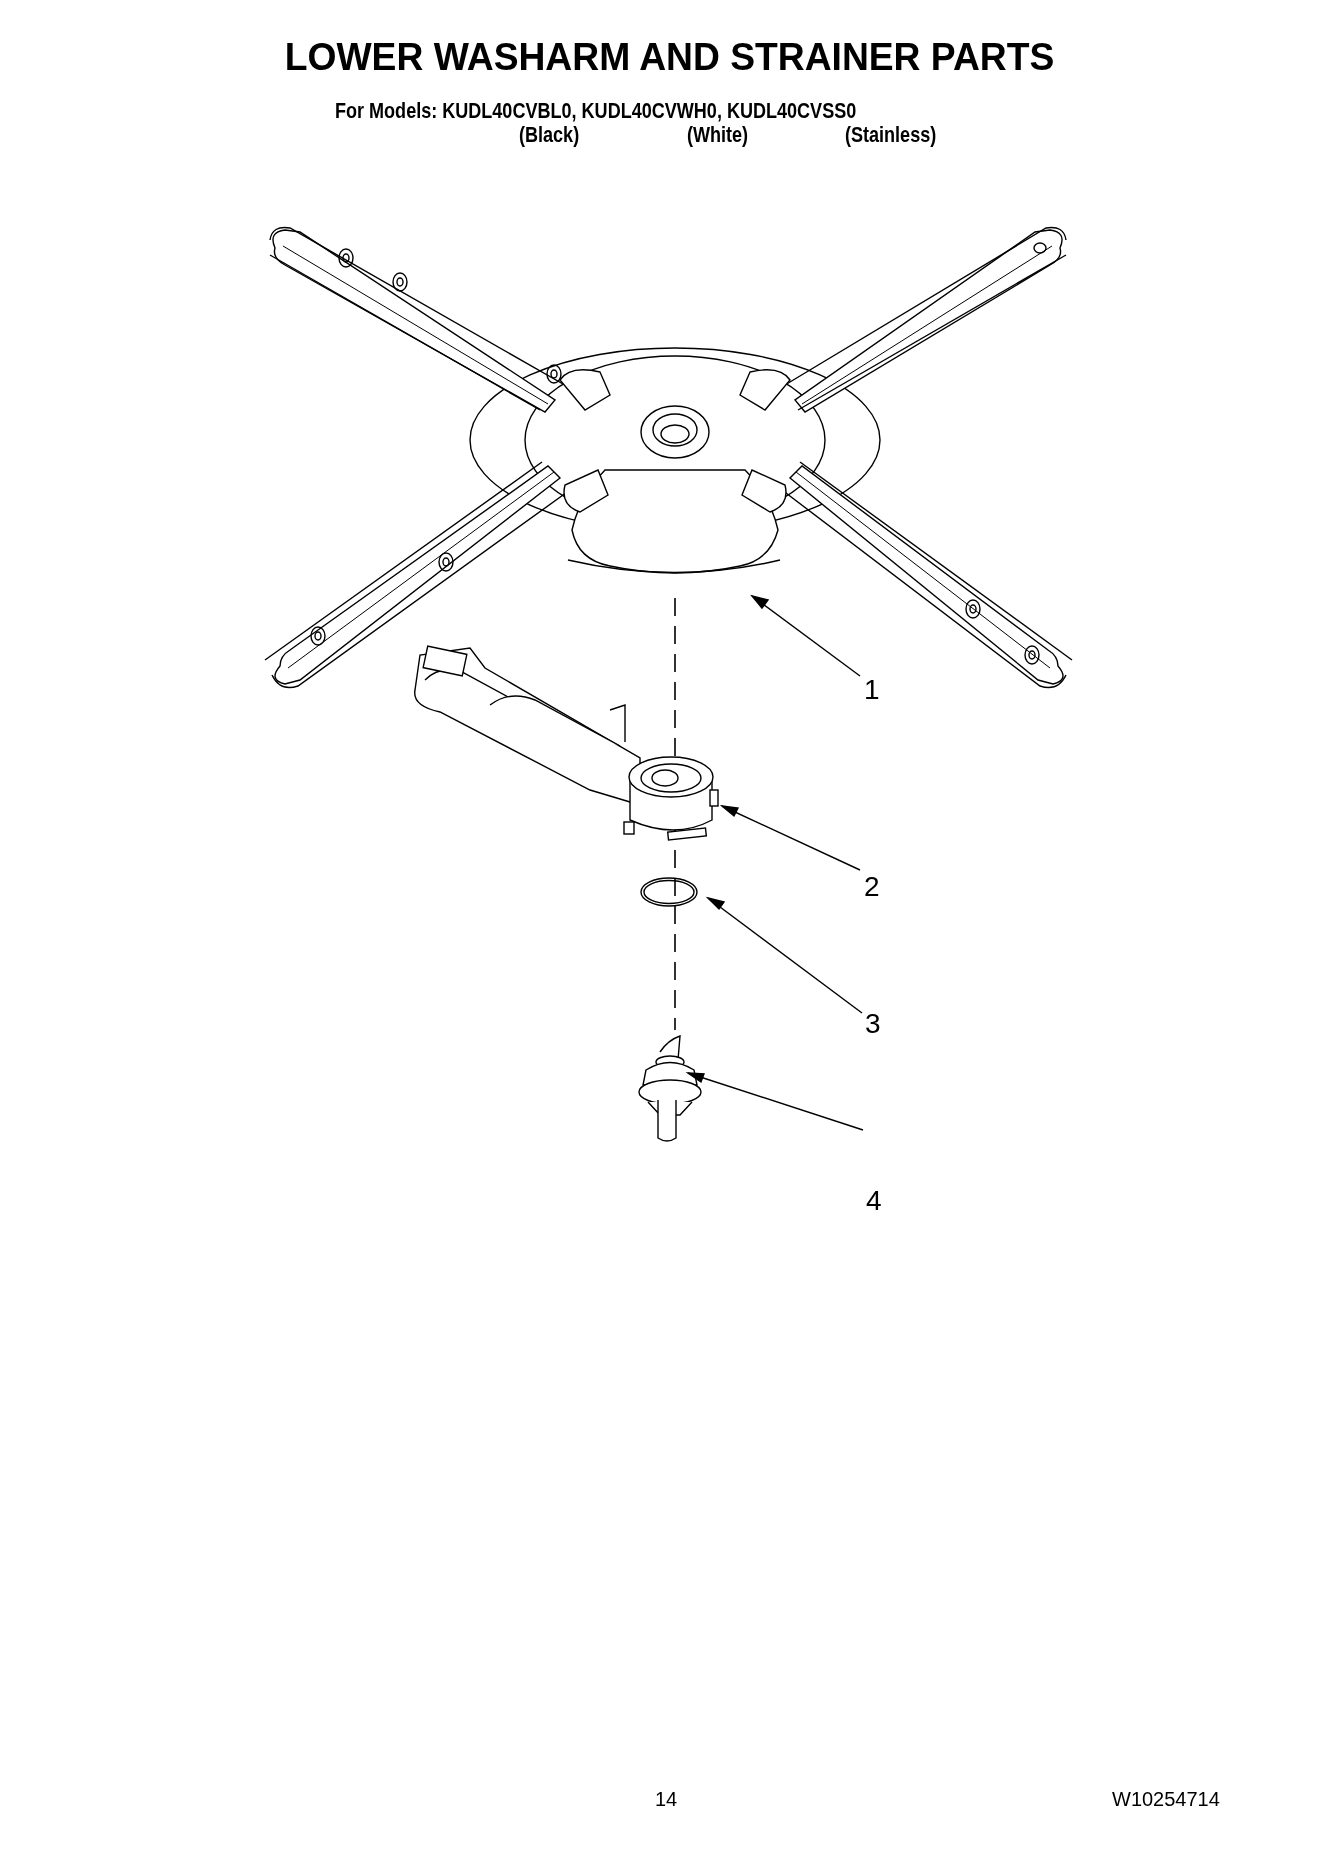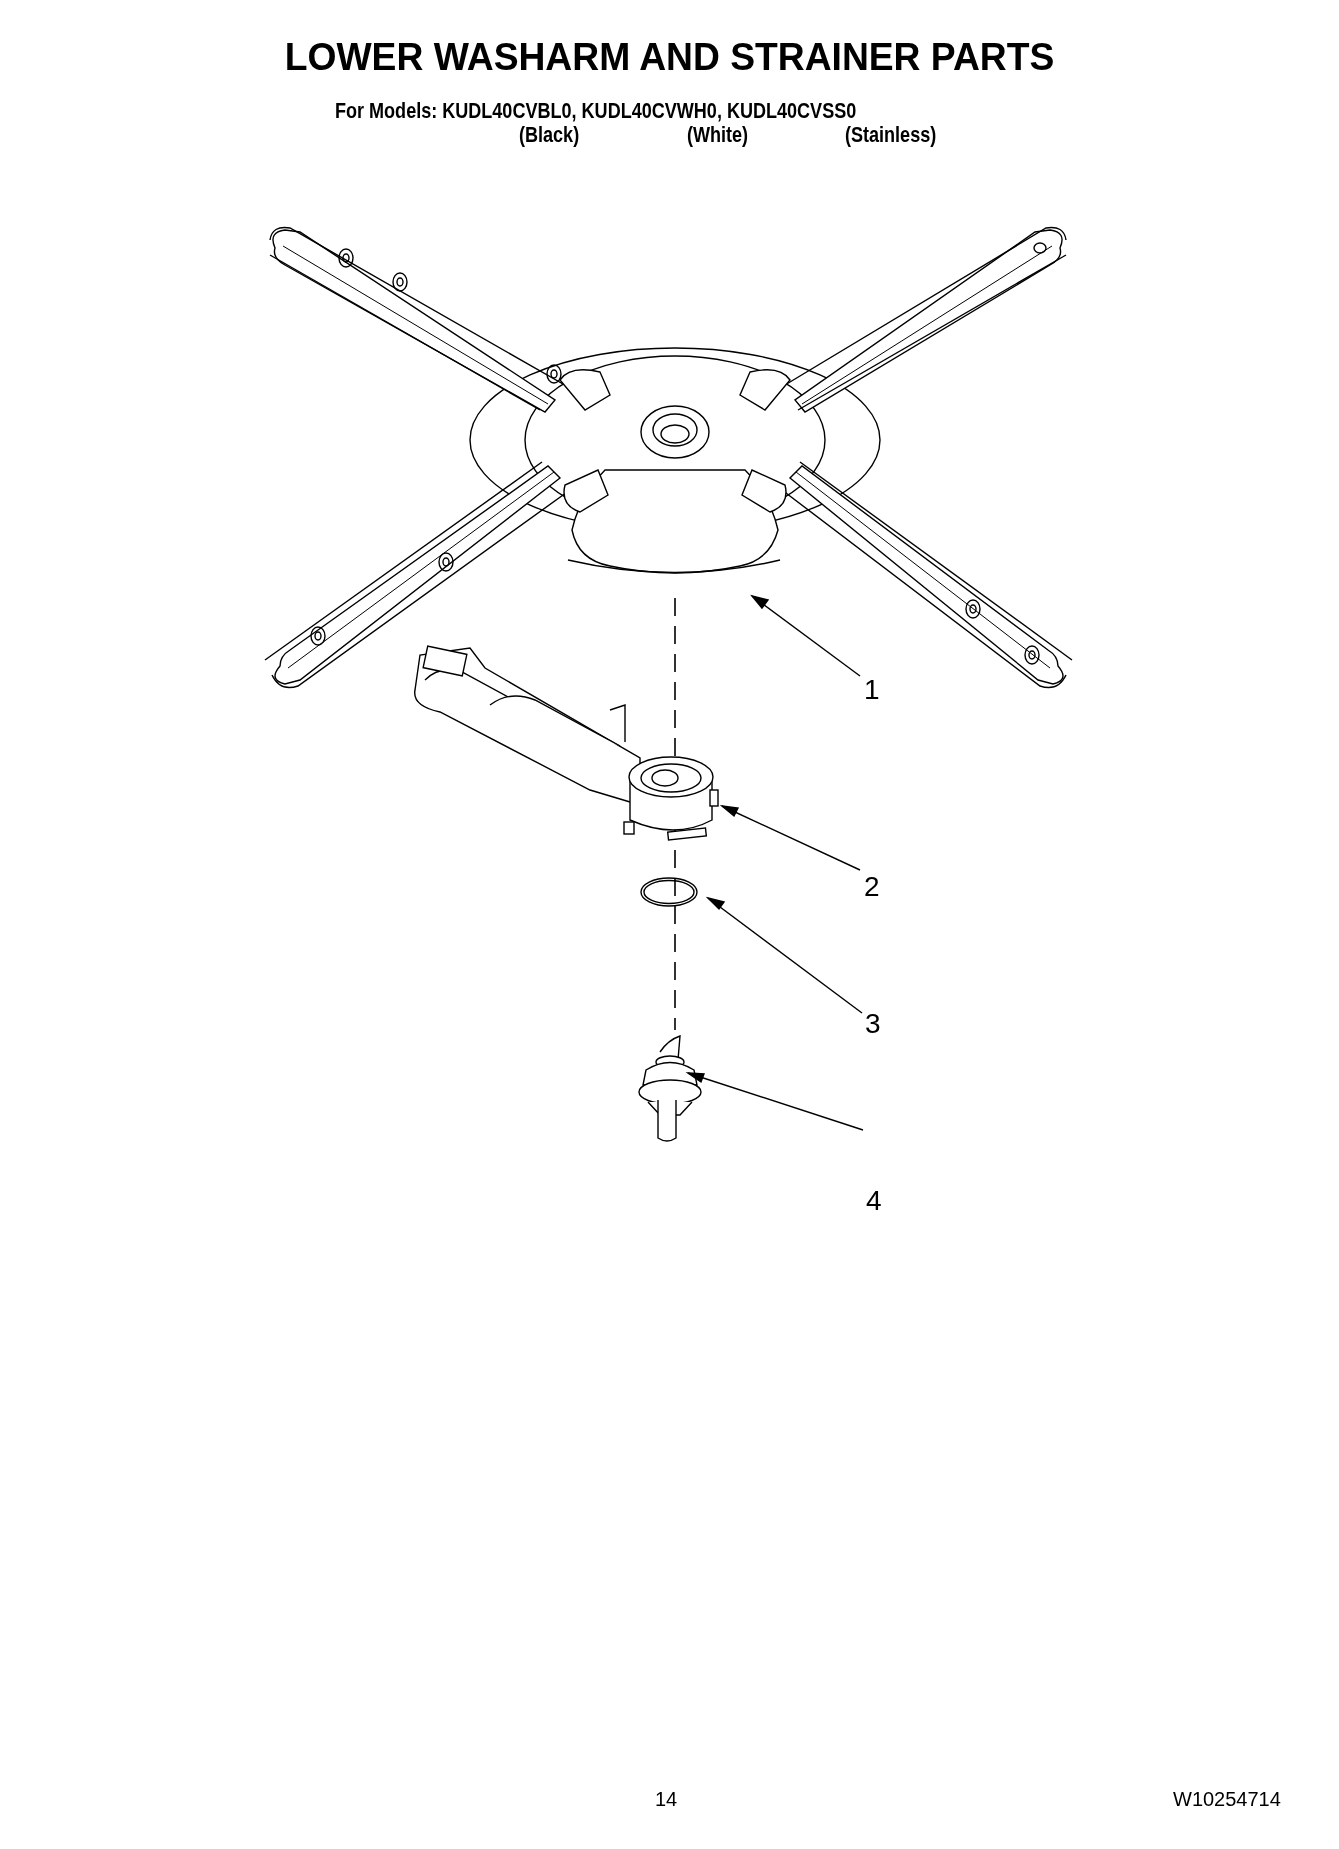--- a/index.html
+++ b/index.html
@@ -126,13 +126,13 @@
     <polygon points="688,1073 704,1074 701,1082"></polygon>
   </g>
 </svg>
 
 <div class="callout" style="left:864px;top:674px">1</div>
 <div class="callout" style="left:864px;top:871px">2</div>
 <div class="callout" style="left:865px;top:1008px">3</div>
 <div class="callout" style="left:866px;top:1185px">4</div>
 
 <div class="footer" style="left:655px">14</div>
-<div class="footer" style="left:1173px">W10254714</div>
+<div class="footer" style="left:1112px">W10254714</div>
 
 </body></html>

